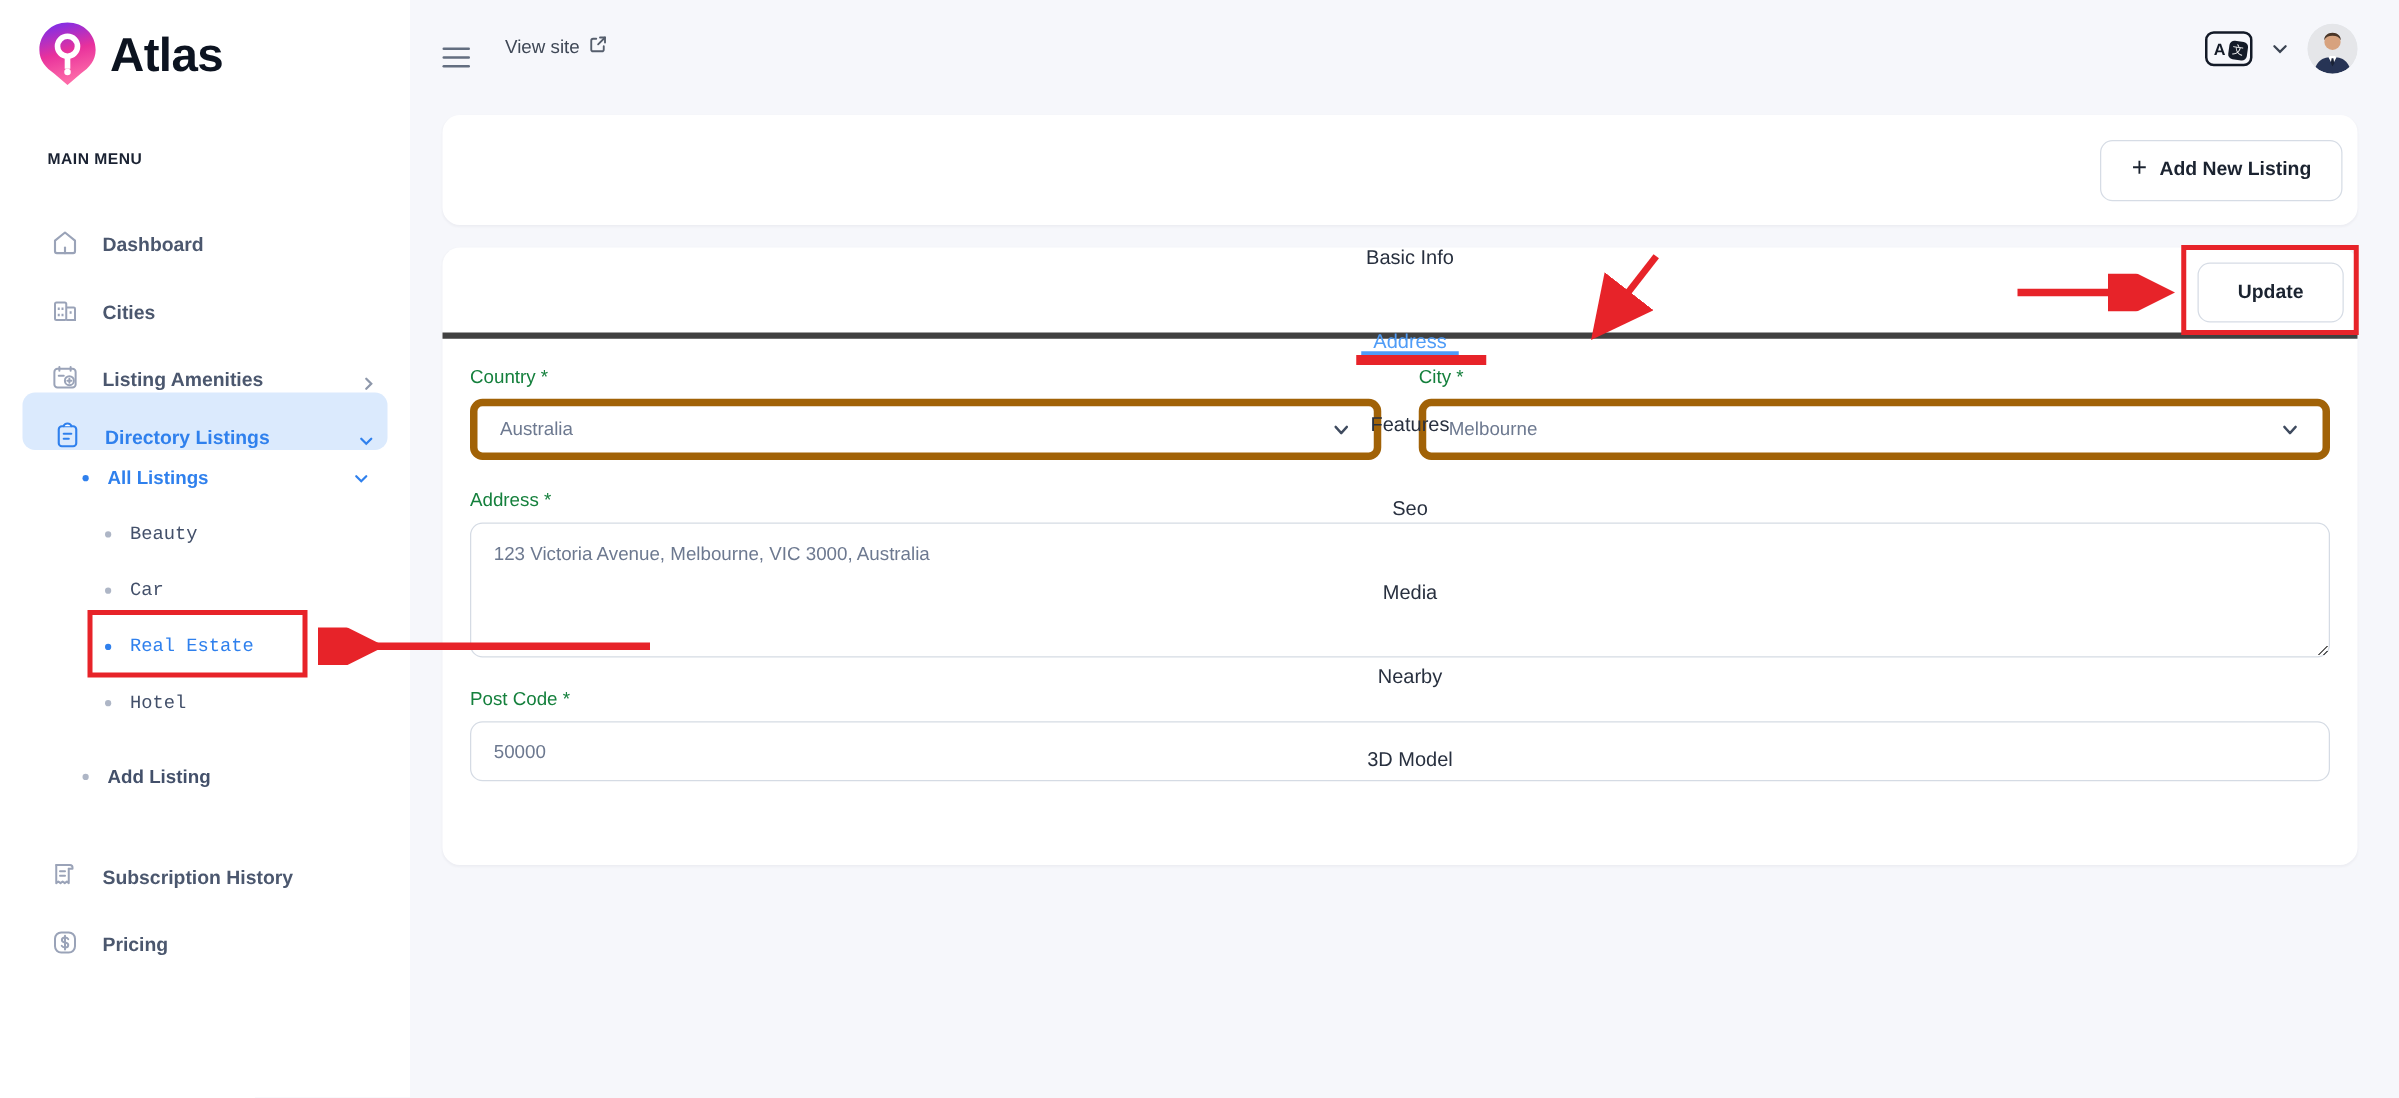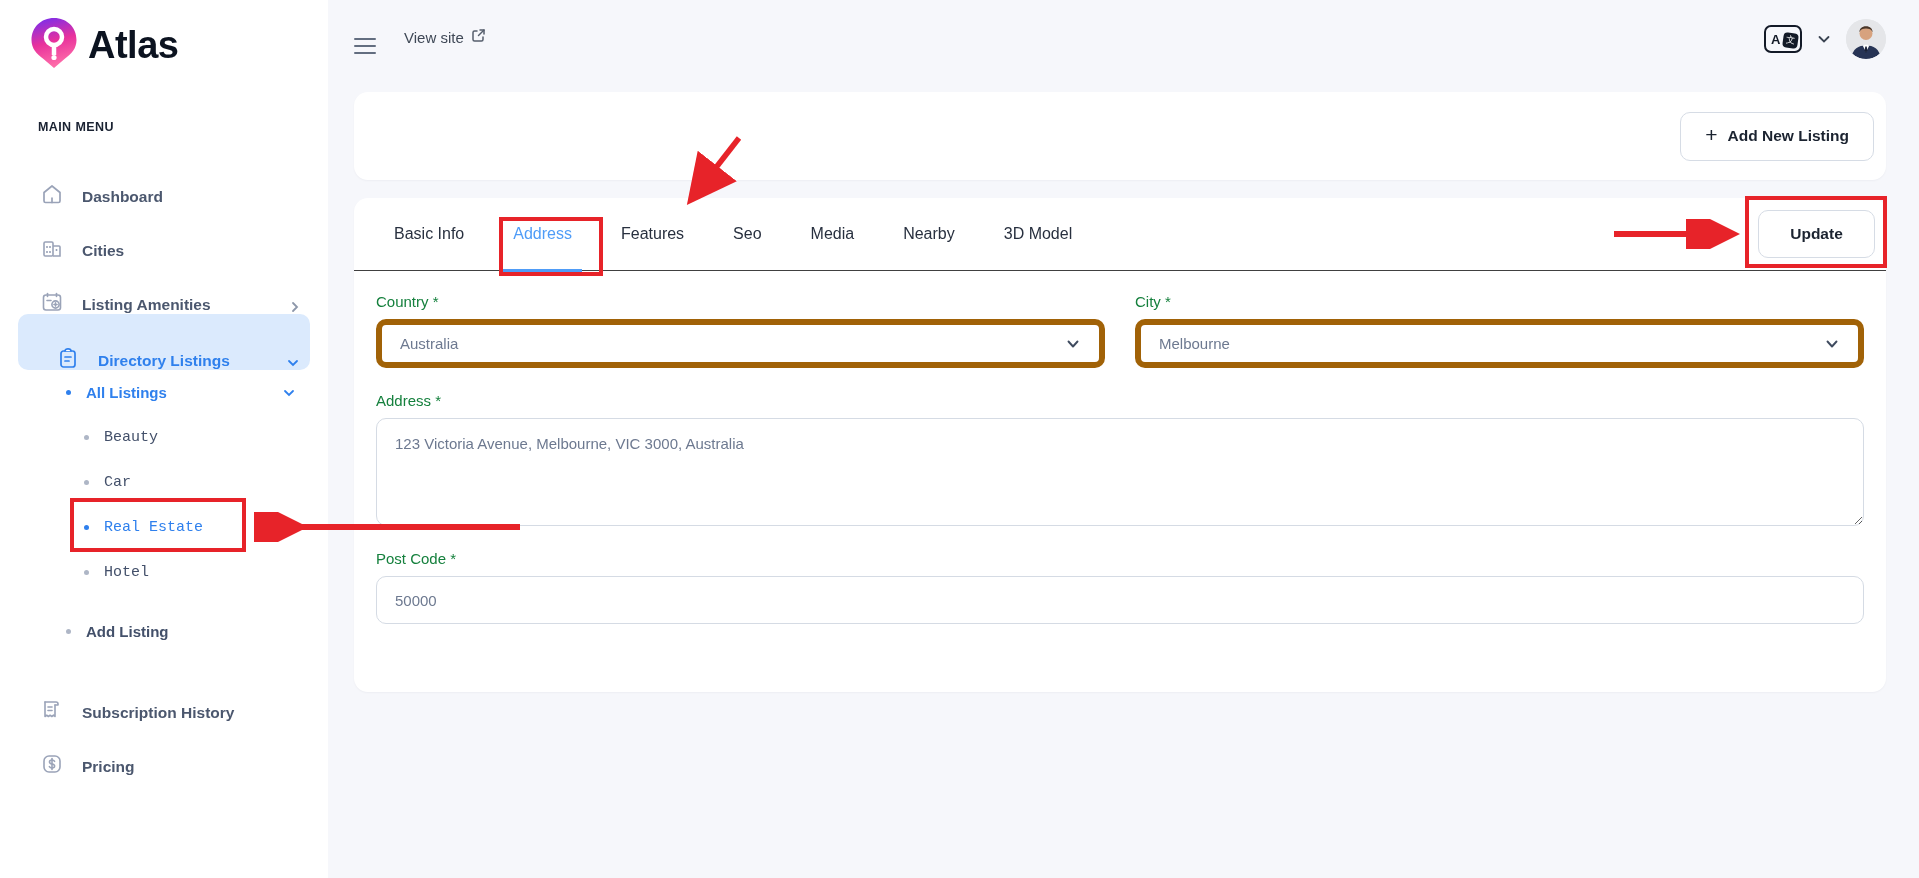--- a/index.html
+++ b/index.html
@@ -10,21 +10,21 @@
   
   .sidebar { width:328px; min-width:328px; background:#ffffff; height:878px; position:relative; z-index:5; overflow:visible; }
   .logo-row { display:flex; align-items:center; gap:6px; padding:14px 0 0 26px; height:76px; }
   .logo-text { font-size:38px; font-weight:700; color:#0c1320; letter-spacing:-0.5px; }
   .menu-label { margin:44px 0 0 38px; font-size:12.5px; font-weight:700; letter-spacing:0.4px; color:#1a2232; }
   .side-list { margin-top:18px; }
   .side-item { height:54px; display:flex; align-items:flex-end; gap:18px; padding:0 26px 0 40px; color:#4b576e; cursor:pointer; position:relative; }
   .side-item .icon { width:24px; height:24px; color:#9aa3b8; flex:0 0 24px; }
   .side-item .lbl { font-size:15.5px; font-weight:600; }
   .side-item .chev { margin-left:auto; color:#8d97aa; display:flex; }
-  .side-item.active { margin:0 18px; padding:0 10px 0 38px; background:#dbeafd; border-radius:10px; color:#2f80ed; height:56px; }
+  .side-item.active { margin:0 18px; padding:0 10px 0 24px; background:#dbeafd; border-radius:10px; color:#2f80ed; height:46px; }
   .side-item.active .icon { color:#2f80ed; }
   .side-item.active .chev { color:#2f80ed; }
   .sub-item { height:45px; display:flex; align-items:center; gap:15px; padding:0 32px 0 66px; color:#43506a; cursor:pointer; position:relative; }
   .sub-item.lvl2 { padding-left:84px;font-family:Liberation Mono, monospace; }
   .sub-item .dot { width:5px; height:5px; border-radius:50%; background:#aeb6c6; flex:0 0 5px; }
   .sub-item .lbl { font-size:15px; font-weight:500; }
   .sub-item.blue { color:#2f80ed; }
   .sub-item.blue .dot { background:#2f80ed; }
   .sub-item.bold .lbl { font-weight:700; }
   .sub-item .chev { margin-left:auto; color:#2f80ed; display:flex; }
@@ -48,21 +48,21 @@
 
   .card { background:#fff; border-radius:14px; box-shadow:0 1px 2px rgba(20,30,60,0.04); }
   .card-head { margin-top:20px; height:88px; display:flex; align-items:center; padding:0 12px 0 20px; }
   .card-head-title { display:flex; align-items:center; gap:13px; }
   .card-head-title .t { font-size:20px; font-weight:700; color:#151c29; }
   .btn { display:flex; align-items:center; justify-content:center; gap:10px; background:#fff; border:1px solid #d6dce5; border-radius:10px; font-size:15.5px; font-weight:600; color:#1b2330; cursor:pointer; font-family:"Liberation Sans",sans-serif; }
   .add-btn { margin-left:auto; height:49px; padding:0 24px; }
   .plus { font-size:21px; font-weight:400; margin-top:-2px; }
 
   .card-body { margin-top:18px; height:494px; position:relative; }
-  .tab-row { height:73px; display:flex; align-items:center; gap:49px; padding:0 24px 0 40px; border-bottom:1px solid #404040; position:relative; }
+  .tab-row { height:73px; display:flex; align-items:center; gap:49px; padding:0 24px 0 40px; border-bottom:5px solid #404040; position:relative;flex-direction:column; }
   .tab { font-size:16px; font-weight:500; color:#28303f; cursor:pointer; position:relative; height:73px; display:flex; align-items:center; }
   .tab.active { color:#4f9cf7; }
   .tab.active::after { content:""; position:absolute; left:-10px; right:-10px; bottom:-1px; height:3px; background:#4f9cf7; }
 
   .update-wrap { position:absolute; right:11px; top:12px; }
   .update-btn { width:117px; height:48px; }
 
   .form { padding:22px 22px 0 22px; }
   .f-label { font-size:15px; font-weight:500; color:#15803d; margin-bottom:9px; }
   .row2 { display:grid; grid-template-columns:1fr 1fr; column-gap:30px; }

